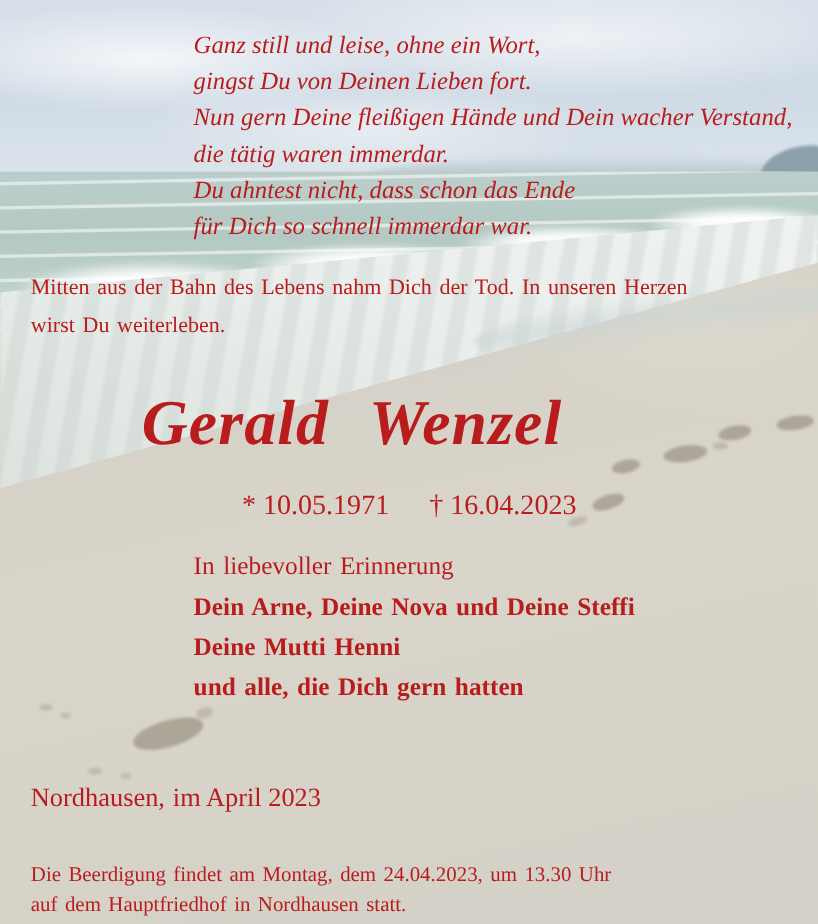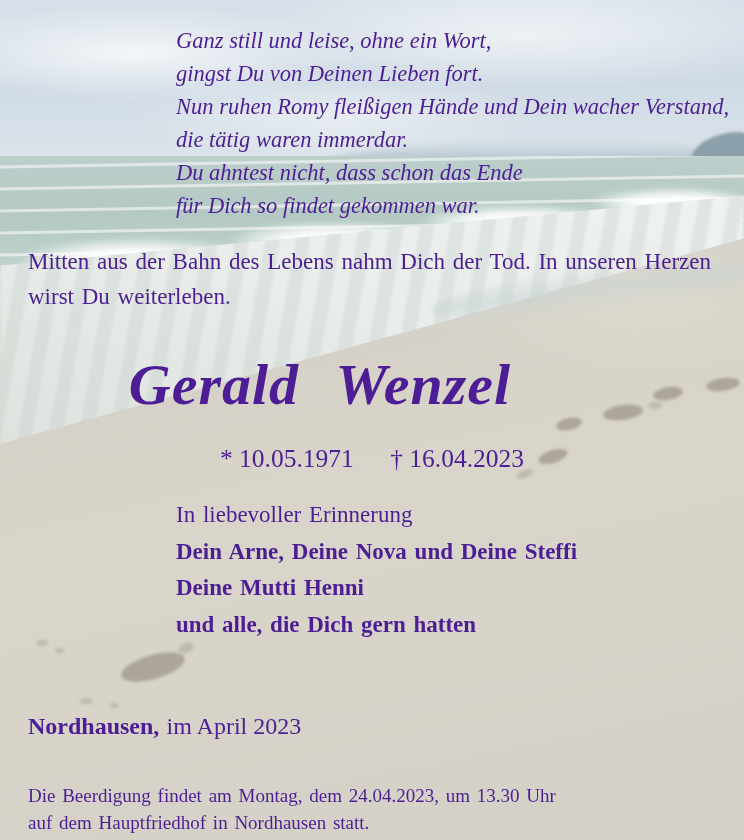--- a/index.html
+++ b/index.html
@@ -1,18 +1,18 @@
 <!DOCTYPE html>
 <html><head>
 <meta charset="utf-8">
 <style>
   html,body{margin:0;padding:0;background:#ffffff;}
   .stage{
     position:relative;width:744px;height:840px;overflow:hidden;
-    font-family:"Liberation Serif",serif;color:#4c1d95;
+    font-family:"Liberation Serif",serif;color:#b91c1c;
     background:#d8d4cb;
   }
   
   .layer{position:absolute;pointer-events:none;}
   .sky{
     left:0;top:0;width:744px;height:190px;z-index:1;
     background:
       radial-gradient(ellipse 320px 70px at 18% 28%, rgba(255,255,255,.75), rgba(255,255,255,0) 70%),
       radial-gradient(ellipse 400px 80px at 70% 18%, rgba(255,255,255,.6), rgba(255,255,255,0) 70%),
       radial-gradient(ellipse 300px 60px at 45% 60%, rgba(255,255,255,.45), rgba(255,255,255,0) 70%),
@@ -60,30 +60,30 @@
     left:430px;top:268px;width:330px;height:46px;z-index:7;
     background:linear-gradient(180deg, rgba(205,216,214,.0), rgba(199,212,211,.55) 45%, rgba(214,219,214,0));
     transform:rotate(-7deg);filter:blur(2px);border-radius:50%;
   }
   .fp{position:absolute;z-index:8;border-radius:50%;
       background:rgba(128,119,104,.5);filter:blur(1.4px);}
   .fp.light{background:rgba(145,137,122,.35);}
   
   .txt{position:absolute;z-index:10;white-space:nowrap;}
   .poem{left:176px;top:24px;font-style:italic;font-size:22.5px;line-height:33px;}
-  .intro{left:28px;top:244px;font-size:23px;line-height:35px;word-spacing:2px;}
+  .intro{left:28px;top:244px;font-size:20px;line-height:35px;word-spacing:2px;}
   .name{left:0;top:348px;width:640px;text-align:center;
         font-size:58px;line-height:74px;font-weight:bold;font-style:italic;
         word-spacing:22px;letter-spacing:1px;}
   .dates{left:0;top:444px;width:744px;text-align:center;font-size:25.5px;line-height:30px;}
   .dates .death{margin-left:30px;}
   .memorial{left:176px;top:497px;font-size:23px;line-height:36.5px;word-spacing:2px;}
   .memorial .bold{font-weight:bold;}
   .cityline{left:28px;top:712px;font-size:24px;line-height:28px;}
-  .cityline .city{font-weight:bold;text-align:right;}
+  .cityline .city{font-weight:normal;text-align:right;}
   .cityline .note{margin-left:.3em;}
   .funeral{left:28px;top:763px;font-size:19px;line-height:27px;word-spacing:2px;margin-top:19px;}
 </style>
 </head>
 <body>
 
 <div class="stage">
 
   <div>
     <div class="layer sky"></div>
@@ -114,24 +114,24 @@
       <div class="fp light" style="left:36px;top:640px;width:12px;height:6px;"></div>
       <div class="fp light" style="left:55px;top:648px;width:9px;height:5px;"></div>
       <div class="fp light" style="left:80px;top:698px;width:13px;height:6px;"></div>
       <div class="fp light" style="left:110px;top:703px;width:9px;height:5px;"></div>
     </div>
   </div>
 
   <div class="txt poem">
     <div>Ganz still und leise, ohne ein Wort,</div>
     <div>gingst Du von Deinen Lieben fort.</div>
-    <div>Nun ruhen Romy fleißigen Hände und Dein wacher Verstand,</div>
+    <div>Nun gern Deine fleißigen Hände und Dein wacher Verstand,</div>
     <div>die tätig waren immerdar.</div>
     <div>Du ahntest nicht, dass schon das Ende</div>
-    <div>für Dich so findet gekommen war.</div>
+    <div>für Dich so schnell immerdar war.</div>
   </div>
 
   <div class="txt intro">
     <div>Mitten aus der Bahn des Lebens nahm Dich der Tod. In unseren Herzen</div>
     <div>wirst Du weiterleben.</div>
   </div>
 
   <div class="txt name">Gerald Wenzel</div>
 
   <div class="txt dates">

